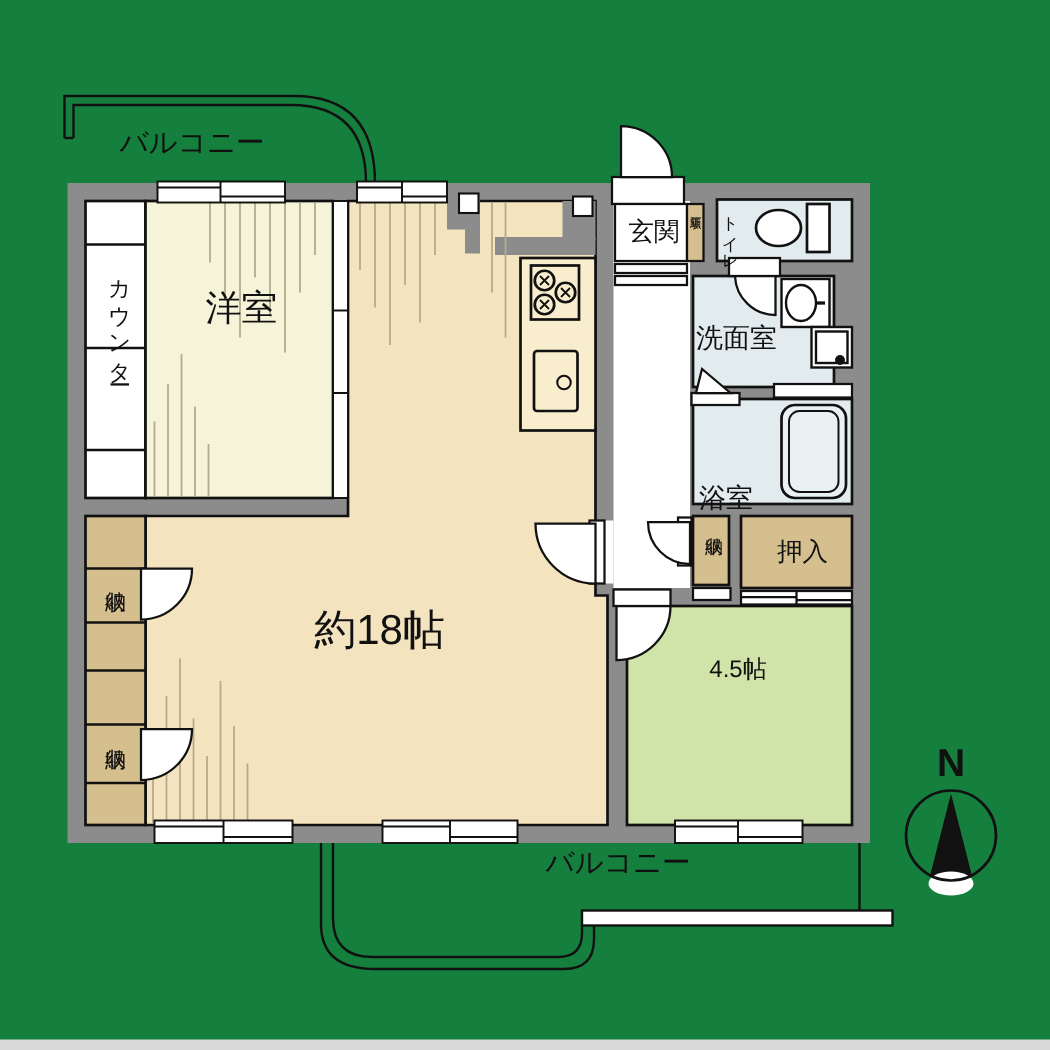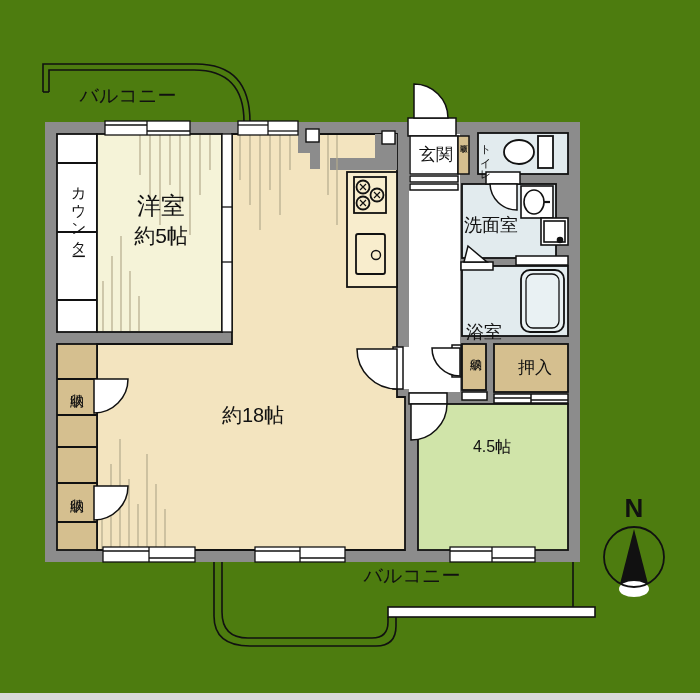--- a/index.html
+++ b/index.html
@@ -1,28 +1,28 @@
 <!DOCTYPE html>
 <html><head>
 <meta charset="utf-8">
 <style>
   html,body{margin:0;padding:0;background:#fff;}
-  #stage{position:relative;width:700px;height:700px;background:#4d7c0f;overflow:hidden;
+  #stage{position:relative;width:700px;height:700px;background:#15803d;overflow:hidden;
          font-family:"Liberation Sans","DejaVu Sans",sans-serif;color:#111;}
   #plan-svg{position:absolute;left:0;top:0;}
   .lbl{position:absolute;line-height:1.25;color:#111;white-space:nowrap;}
   .c{text-align:center;}
   .v{writing-mode:vertical-rl;text-orientation:upright;letter-spacing:1px;}
   .two{white-space:normal;}
   #lbl-balcony-top{left:68px;top:84px;width:120px;font-size:19px;}
   #lbl-western{left:98px;top:190px;width:126px;font-size:24px;line-height:1.35;}
   #lbl-western .sz{font-size:21px;}
   #lbl-counter{left:69px;top:176px;font-size:15px;}
   #lbl-ldk{left:173px;top:402px;width:160px;font-size:27px;line-height:1.3;}
-  #lbl-ldk .sz{font-size:20px;}
+  #lbl-ldk .sz{font-size:28px;}
   #lbl-japanese{left:418px;top:436px;width:148px;font-size:23px;line-height:1.35;}
   #lbl-japanese .sz{font-size:16px;}
   #lbl-entrance{left:409px;top:144px;width:54px;font-size:17px;}
   #lbl-shoebox{left:459px;top:139px;font-size:7.5px;letter-spacing:0;}
   #lbl-toilet{left:478px;top:137px;font-size:11px;letter-spacing:0;}
   #lbl-washroom{left:464px;top:214px;font-size:18px;}
   #lbl-bathroom{left:466px;top:291px;font-size:18px;margin-top:30px;}
   #lbl-storage-upper{left:68px;top:383px;font-size:14px;letter-spacing:0;}
   #lbl-storage-lower{left:68px;top:488px;font-size:14px;letter-spacing:0;}
   #lbl-storage-hall{left:468px;top:349px;font-size:12px;letter-spacing:0;}
@@ -246,21 +246,20 @@
     <circle cx="634" cy="557" r="30" fill="none" stroke="#111" stroke-width="1.8"></circle>
   </g>
 
   <rect x="0" y="693" width="700" height="7" fill="#d9d9d9"></rect>
 </svg>
 
   <div class="lbl c" id="lbl-balcony-top">バルコニー</div>
 
   <div class="lbl c two" id="lbl-western">
     <div>洋室</div>
-    <div class="sz">約5帖</div>
   </div>
 
   <div class="lbl v" id="lbl-counter">カウンター</div>
 
   <div class="lbl c two" id="lbl-ldk">
     <div class="sz">約18帖</div>
   </div>
 
   <div class="lbl c two" id="lbl-japanese">
     <div class="sz">4.5帖</div>

